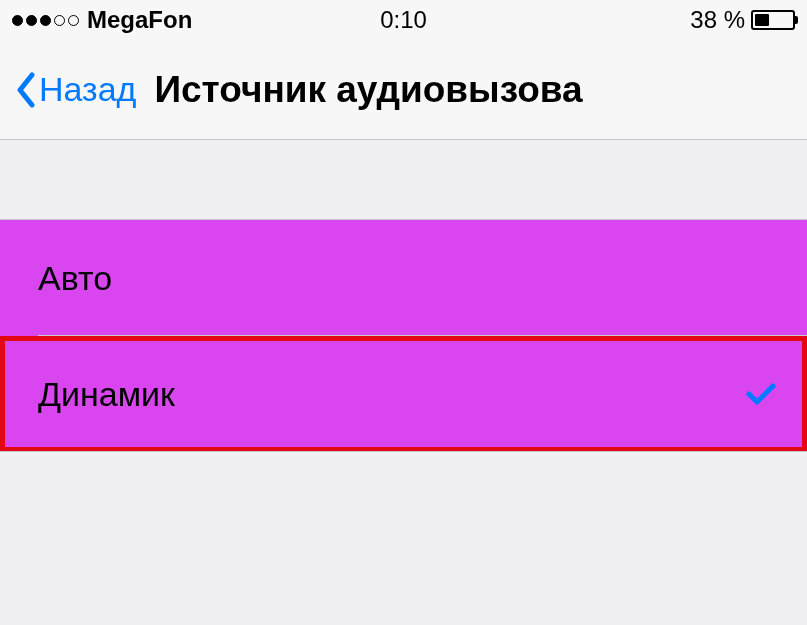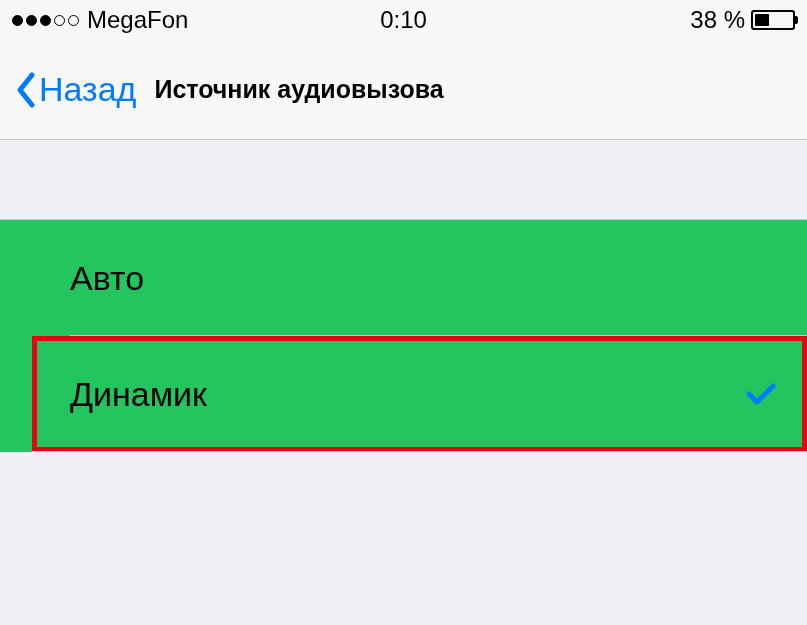--- a/index.html
+++ b/index.html
@@ -38,21 +38,21 @@
       width: 11px;
       height: 11px;
       border-radius: 50%;
       border: 1.5px solid #000;
     }
     .dot.filled {
       background: #000;
     }
     .carrier {
       font-size: 24px;
-      font-weight: 400;
+      font-weight: 700;
     }
     .time {
       font-size: 24px;
       font-weight: 500;
       position: absolute;
       left: 50%;
       transform: translateX(-50%);
     }
     .status-right {
       display: flex;
@@ -106,33 +106,32 @@
       gap: 1px;
     }
     .chevron-left {
       width: 24px;
       height: 40px;
       display: flex;
       align-items: center;
       justify-content: center;
     }
     .nav-title {
-      font-size: 25px;
+      font-size: 37px;
       font-weight: 600;
       color: #000;
       margin-left: 18px;
     }
     .spacer {
       height: 80px;
       background: #efeff4;
       border-bottom: 1px solid #c8c7cc;
     }
     .list {
-      background: #22c55e;
-      padding-left: 32px;
+      background: #d946ef;
     }
     .list-item {
       display: flex;
       align-items: center;
       justify-content: space-between;
       padding: 0 30px 0 38px;
       position: relative;
       cursor: pointer;
       height: 116px;
     }

